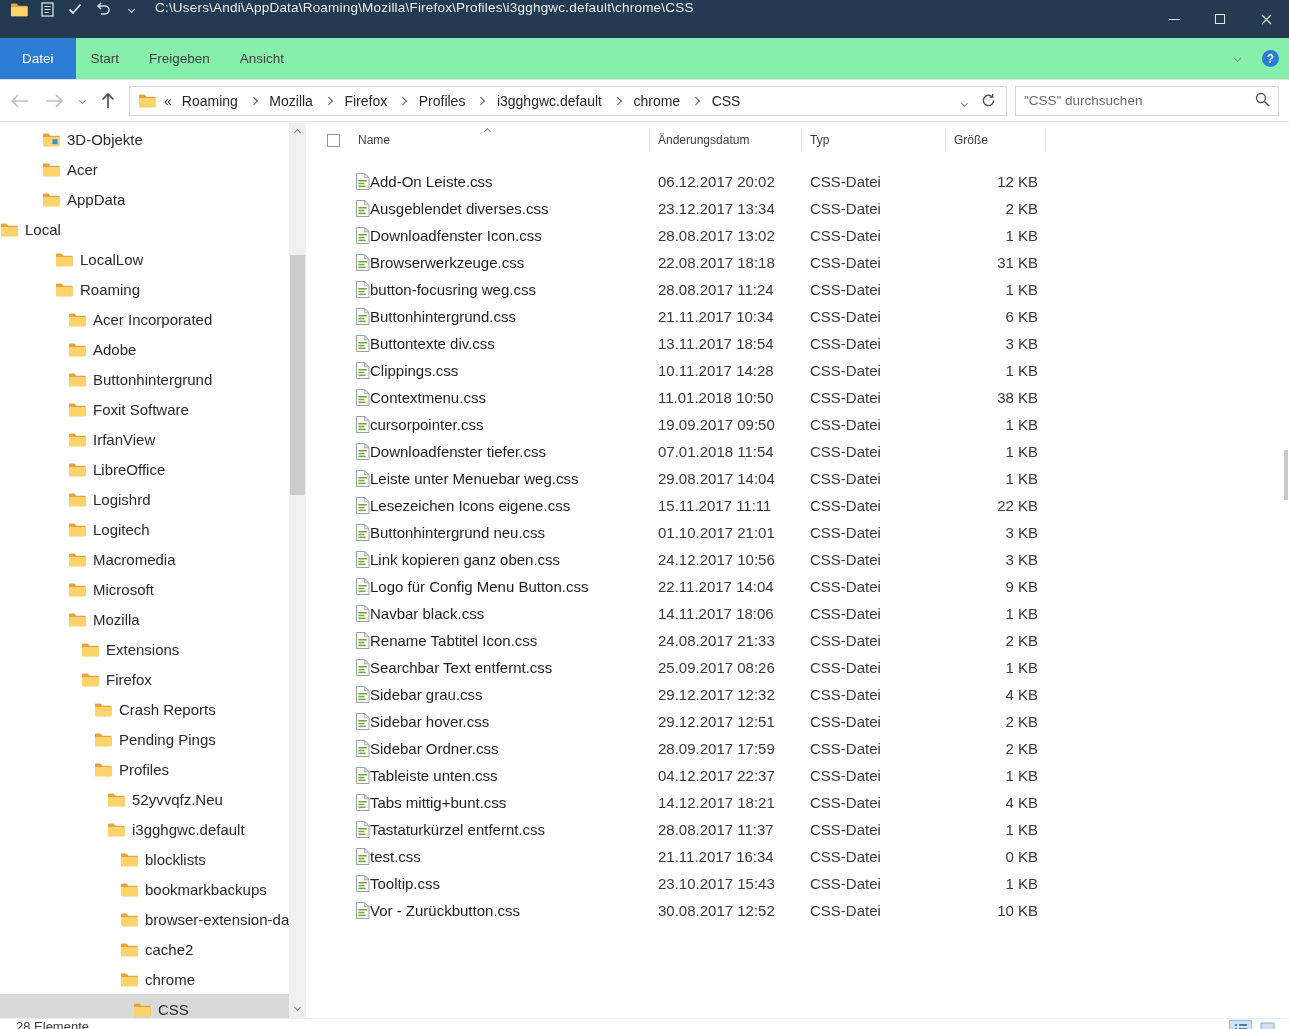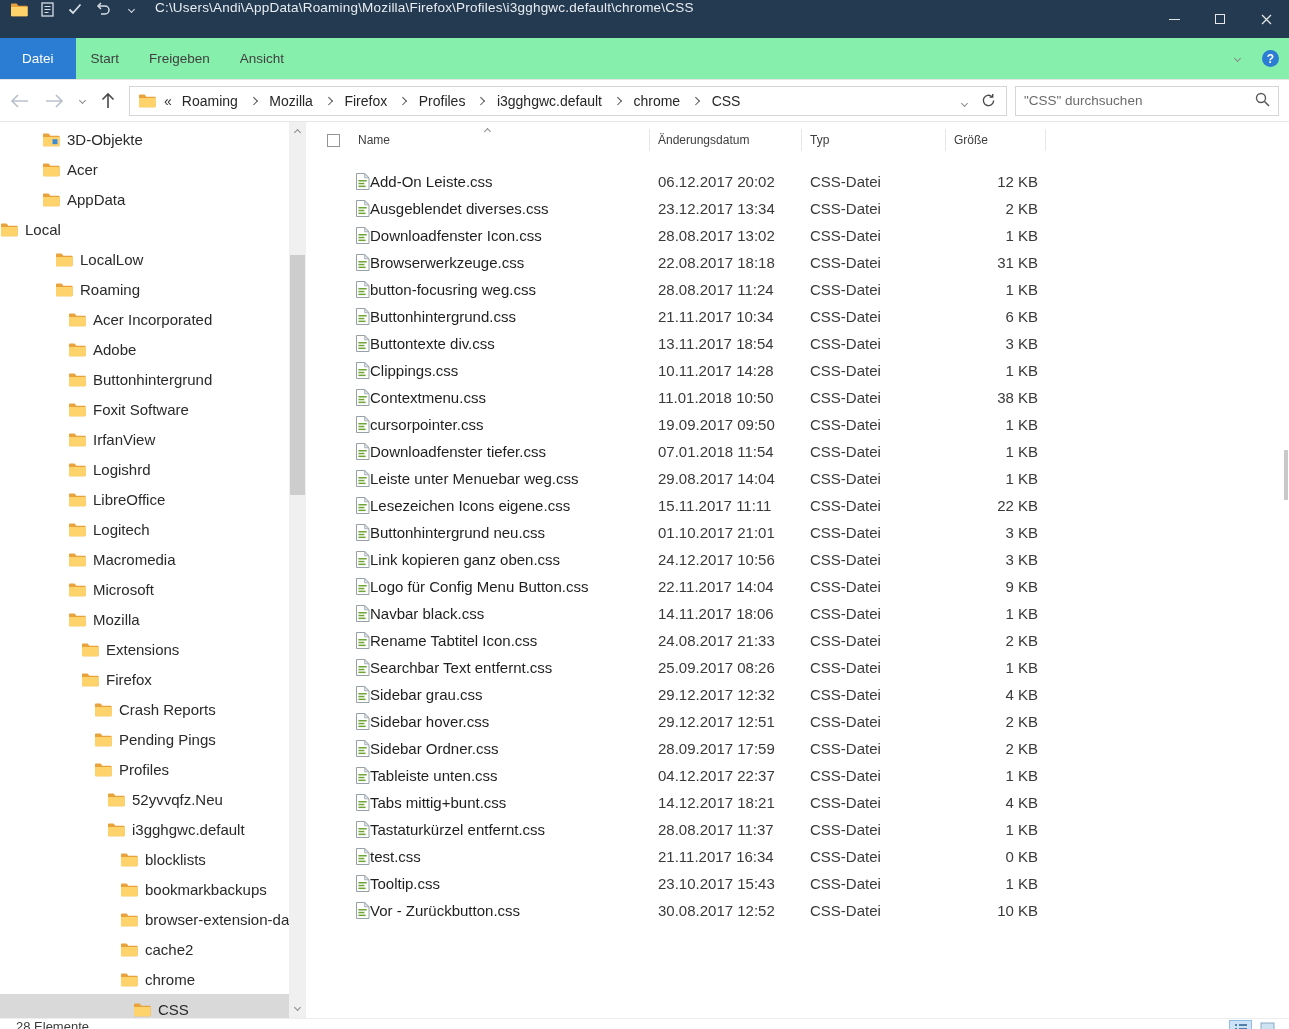--- a/index.html
+++ b/index.html
@@ -314,30 +314,30 @@
             </span>
             <span class="nav-label">IrfanView</span>
           </div>
           <div class="nav-item" style="padding-left: 68px;">
             <span class="nav-icon">
               <svg width="18" height="15" viewBox="0 0 18 15">
                 <path d="M1 1.5h5.6l1.8 2.2H17c.3 0 .6.3.6.6v9.2c0 .4-.4.8-.8.8H1.8c-.4 0-.8-.4-.8-.8V2.3c0-.4.4-.8 1-.8z" fill="#e8a33d"></path>
                 <path d="M1 5h16.6v8.5c0 .4-.4.8-.8.8H1.8c-.4 0-.8-.4-.8-.8z" fill="#ffd36b"></path>
               </svg>
             </span>
+            <span class="nav-label">LibreOffice</span>
+          </div>
+          <div class="nav-item" style="padding-left: 68px;">
+            <span class="nav-icon">
+              <svg width="18" height="15" viewBox="0 0 18 15">
+                <path d="M1 1.5h5.6l1.8 2.2H17c.3 0 .6.3.6.6v9.2c0 .4-.4.8-.8.8H1.8c-.4 0-.8-.4-.8-.8V2.3c0-.4.4-.8 1-.8z" fill="#e8a33d"></path>
+                <path d="M1 5h16.6v8.5c0 .4-.4.8-.8.8H1.8c-.4 0-.8-.4-.8-.8z" fill="#ffd36b"></path>
+              </svg>
+            </span>
             <span class="nav-label">Logishrd</span>
-          </div>
-          <div class="nav-item" style="padding-left: 68px;">
-            <span class="nav-icon">
-              <svg width="18" height="15" viewBox="0 0 18 15">
-                <path d="M1 1.5h5.6l1.8 2.2H17c.3 0 .6.3.6.6v9.2c0 .4-.4.8-.8.8H1.8c-.4 0-.8-.4-.8-.8V2.3c0-.4.4-.8 1-.8z" fill="#e8a33d"></path>
-                <path d="M1 5h16.6v8.5c0 .4-.4.8-.8.8H1.8c-.4 0-.8-.4-.8-.8z" fill="#ffd36b"></path>
-              </svg>
-            </span>
-            <span class="nav-label">LibreOffice</span>
           </div>
           <div class="nav-item" style="padding-left: 68px;">
             <span class="nav-icon">
               <svg width="18" height="15" viewBox="0 0 18 15">
                 <path d="M1 1.5h5.6l1.8 2.2H17c.3 0 .6.3.6.6v9.2c0 .4-.4.8-.8.8H1.8c-.4 0-.8-.4-.8-.8V2.3c0-.4.4-.8 1-.8z" fill="#e8a33d"></path>
                 <path d="M1 5h16.6v8.5c0 .4-.4.8-.8.8H1.8c-.4 0-.8-.4-.8-.8z" fill="#ffd36b"></path>
               </svg>
             </span>
             <span class="nav-label">Logitech</span>
           </div>

